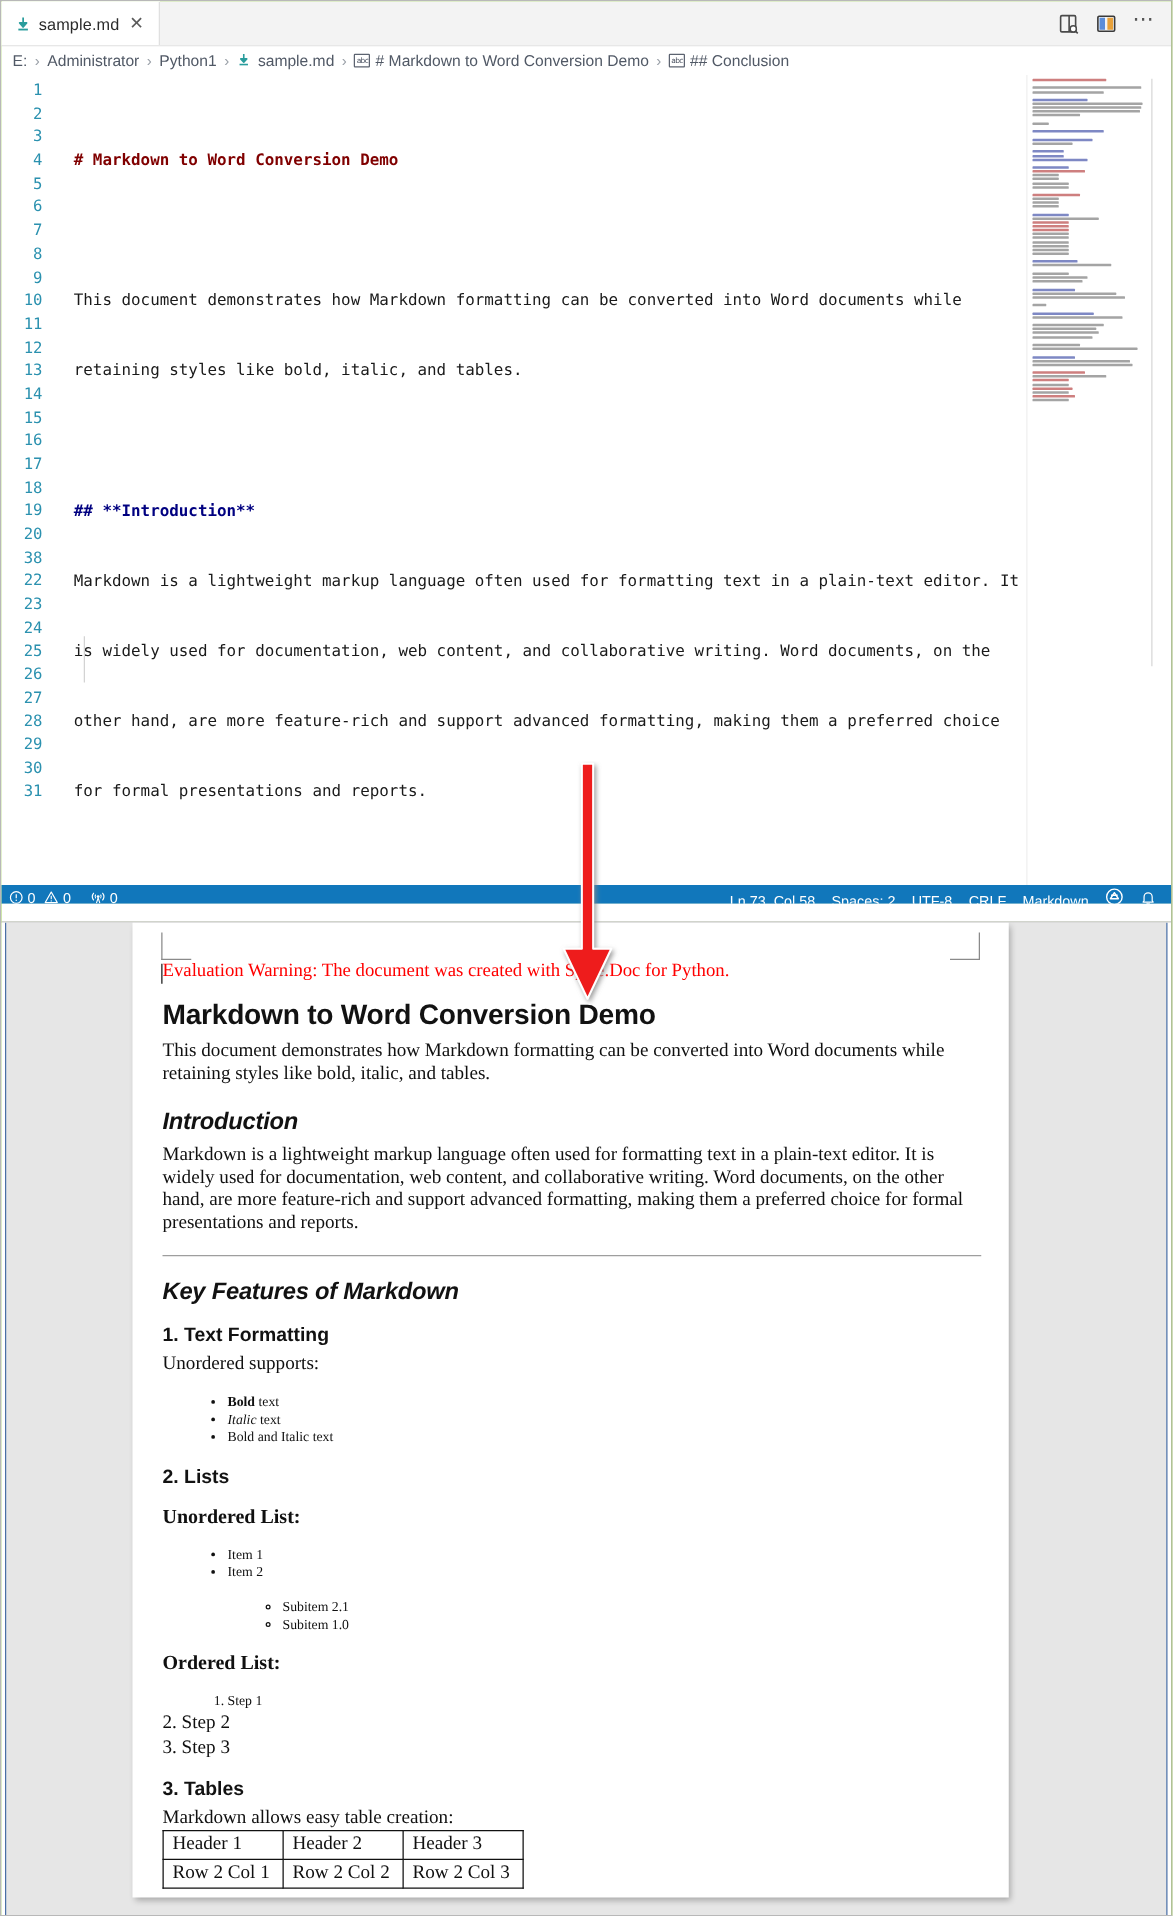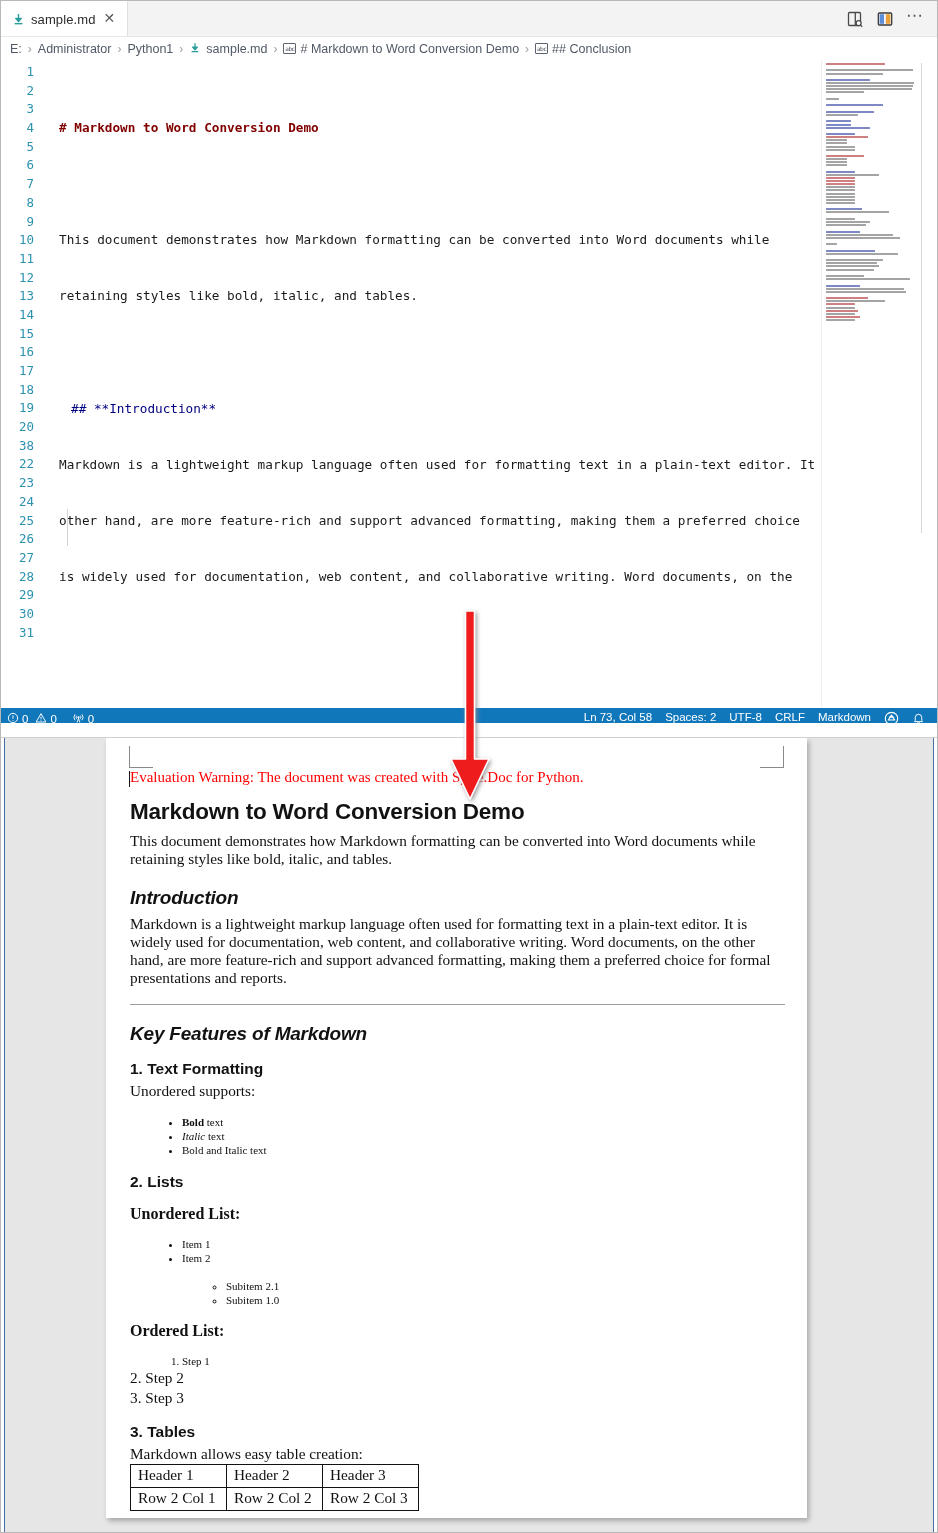--- a/index.html
+++ b/index.html
@@ -130,21 +130,21 @@
     padding-left: 16px;
     font-family: "DejaVu Sans Mono", monospace;
     font-size: 12.7px;
     line-height: 18.7px;
     color: #1a1a1a;
     white-space: pre;
     position: relative;
   }
   .code .row { height: 18.7px; line-height: 18.7px; }
   .c-head   { color: #800000; font-weight: bold; }
-  .c-h2     { color: #000080; font-weight: normal; margin-left: 12px; }
+  .c-h2     { color: #000080; font-weight: bold; }
   .c-text   { color: #1a1a1a; }
   .indent-guide {
     position: absolute;
     left: 24px;
     width: 1px;
     background: #d3d3d3;
   }
 
   
   .minimap {
@@ -179,21 +179,21 @@
     display: flex;
     align-items: center;
     font-size: 11.5px;
     padding: 0 6px 0 3px;
   }
   .sb-left { display: flex; align-items: center; gap: 9px; }
   .sb-group { display: flex; align-items: center; gap: 3px; padding: 0 3px; }
   .sb-right {
     margin-left: auto;
     display: flex;
-    align-items: flex-start;
+    align-items: flex-end;
     gap: 13px;
     padding-right: 6px;
   }
   .sb-ico { display: inline-block; }
 
   
   #gapstrip {
     position: absolute;
     left: 0; top: 722px;
     width: 936px;
@@ -460,22 +460,23 @@
         </div>
       <div class="code">
         <div class="indent-guide" style="top:449px;height:37px;"></div>
         <div class="row"><span class="c-head">#&nbsp;Markdown to Word Conversion Demo</span></div>
         <div class="row">&nbsp;</div>
         <div class="row"><span class="c-text">This document demonstrates how Markdown formatting can be converted into Word documents while</span></div>
         <div class="row"><span class="c-text">retaining styles like bold, italic, and tables.</span></div>
         <div class="row">&nbsp;</div>
         <div class="row"><span class="c-h2">## **Introduction**</span></div>
         <div class="row"><span class="c-text">Markdown is a lightweight markup language often used for formatting text in a plain-text editor. It</span></div>
+        <div class="row"><span class="c-text">is widely used for documentation, web content, and collaborative writing. Word documents, on the</span></div>
         <div class="row"><span class="c-text">other hand, are more feature-rich and support advanced formatting, making them a preferred choice</span></div>
-        <div class="row"><span class="c-text">is widely used for documentation, web content, and collaborative writing. Word documents, on the</span></div>
+        <div class="row"><span class="c-text">for formal presentations and reports.</span></div>
         <div class="row">&nbsp;</div>
         
         
         
         
         
         
         
         
         

